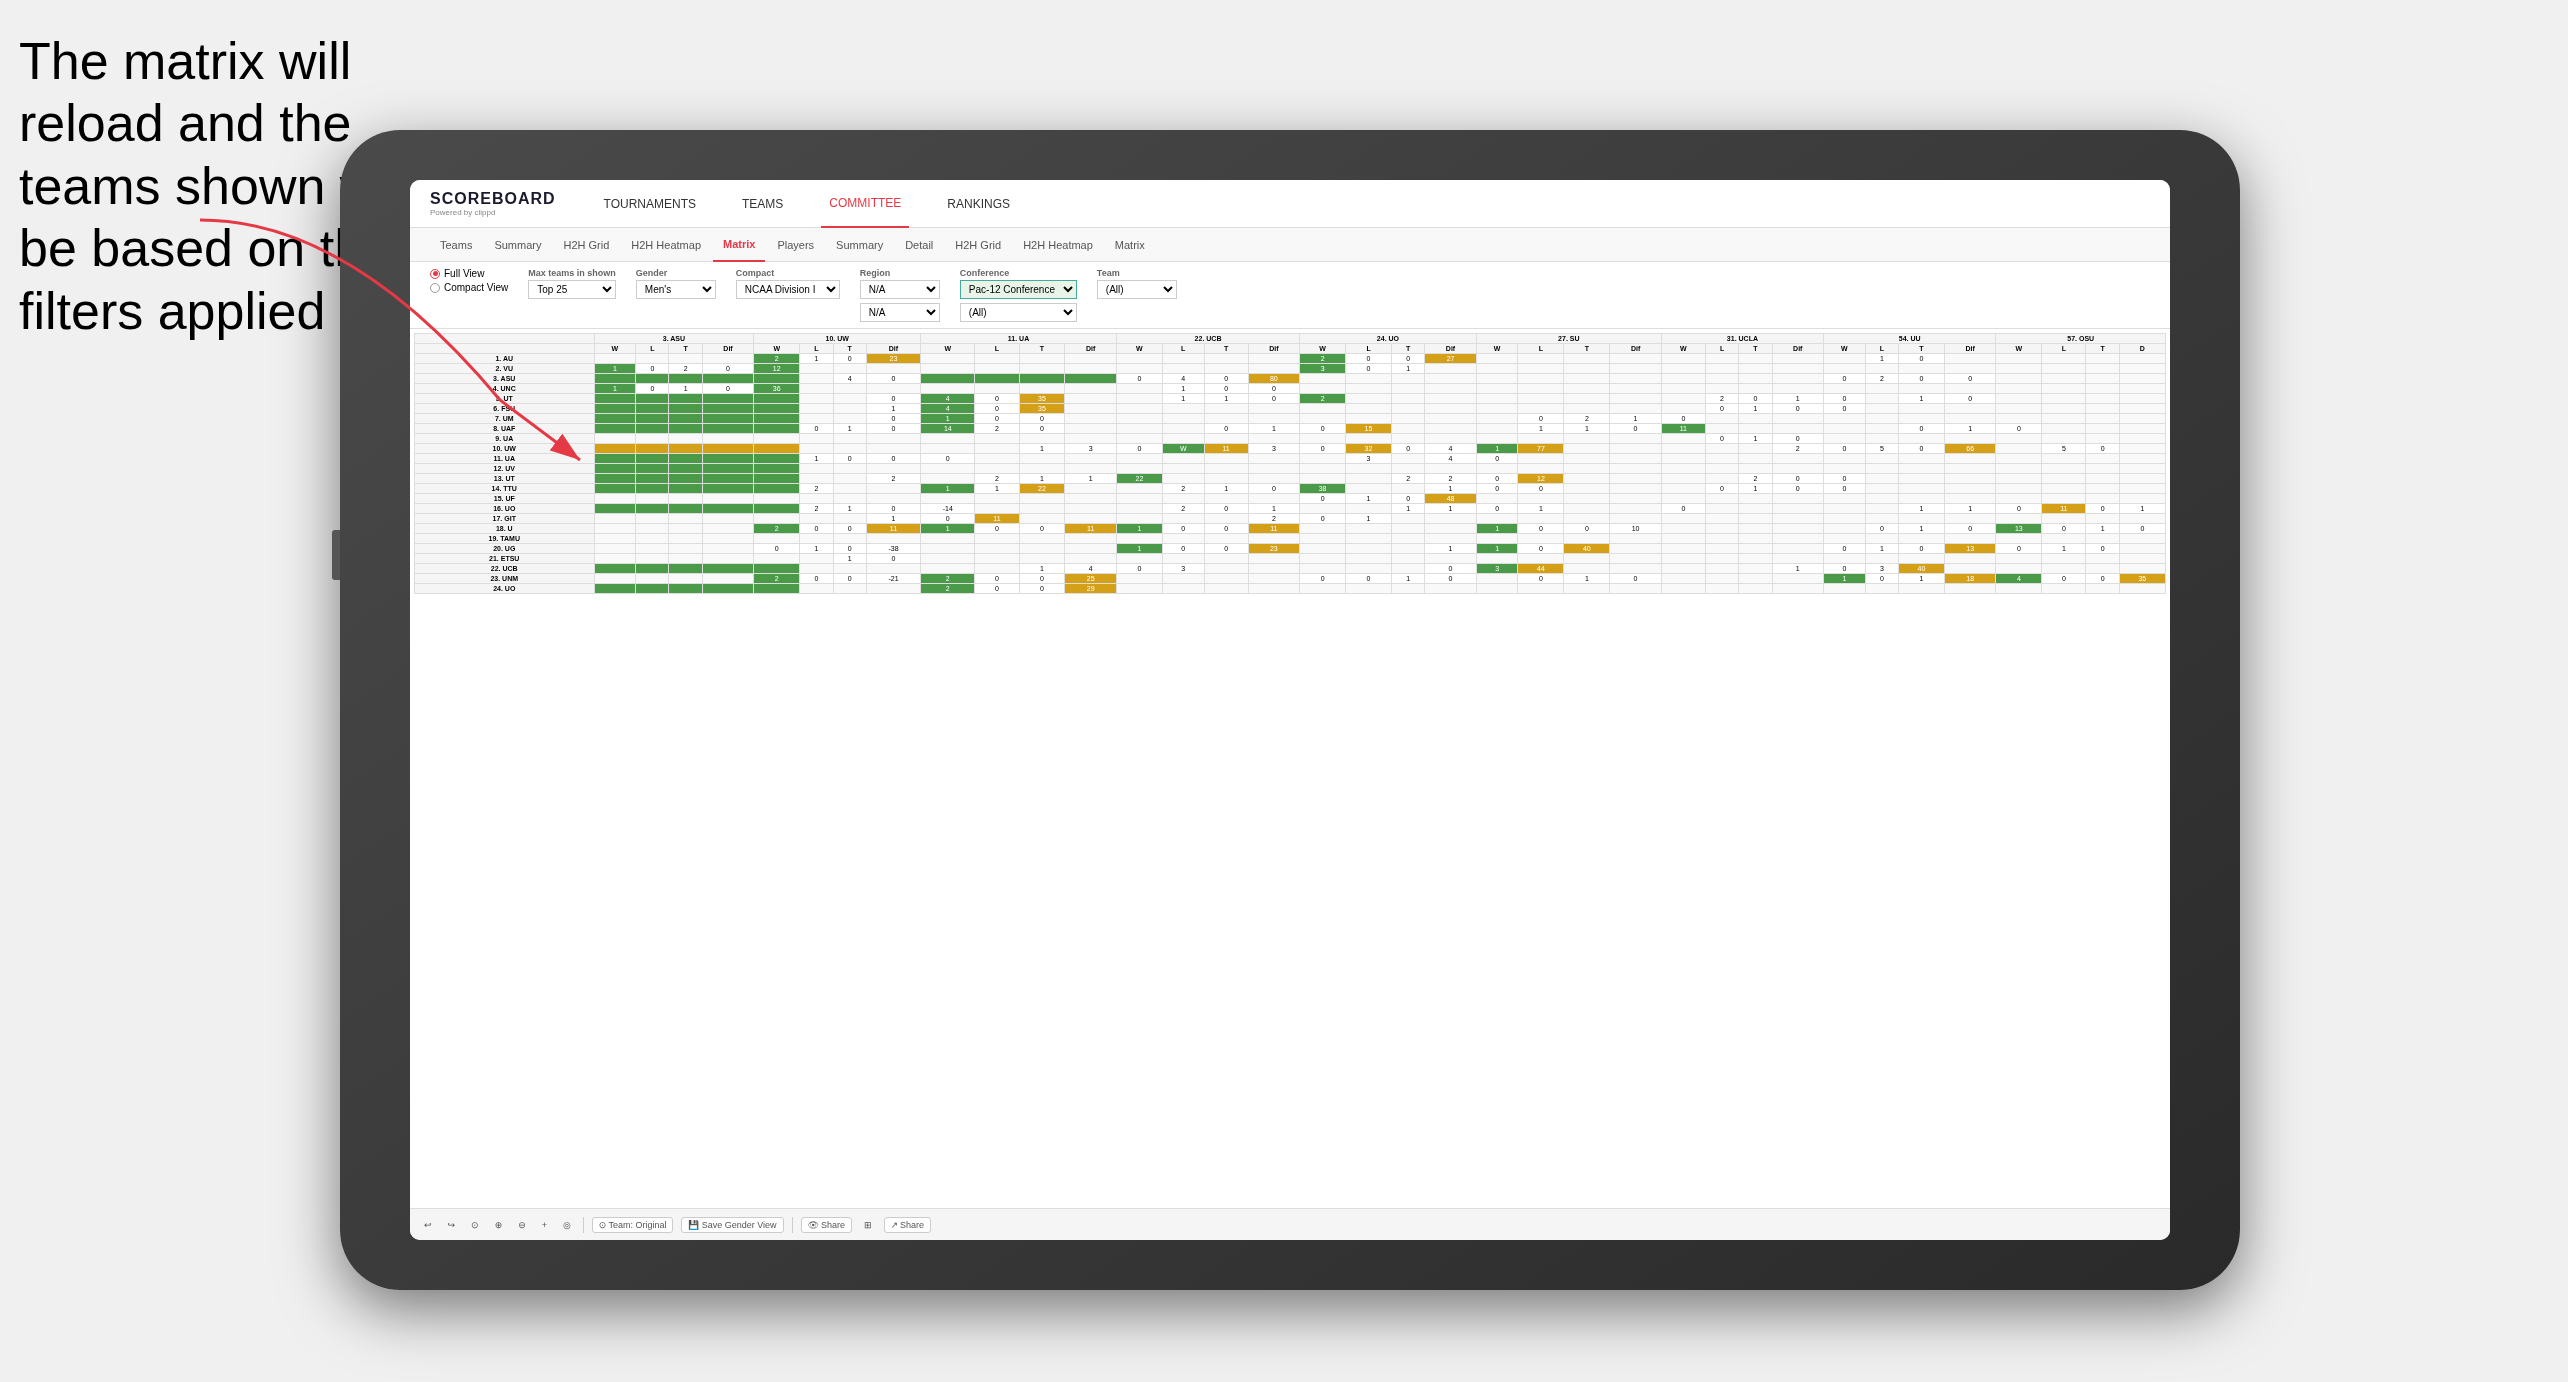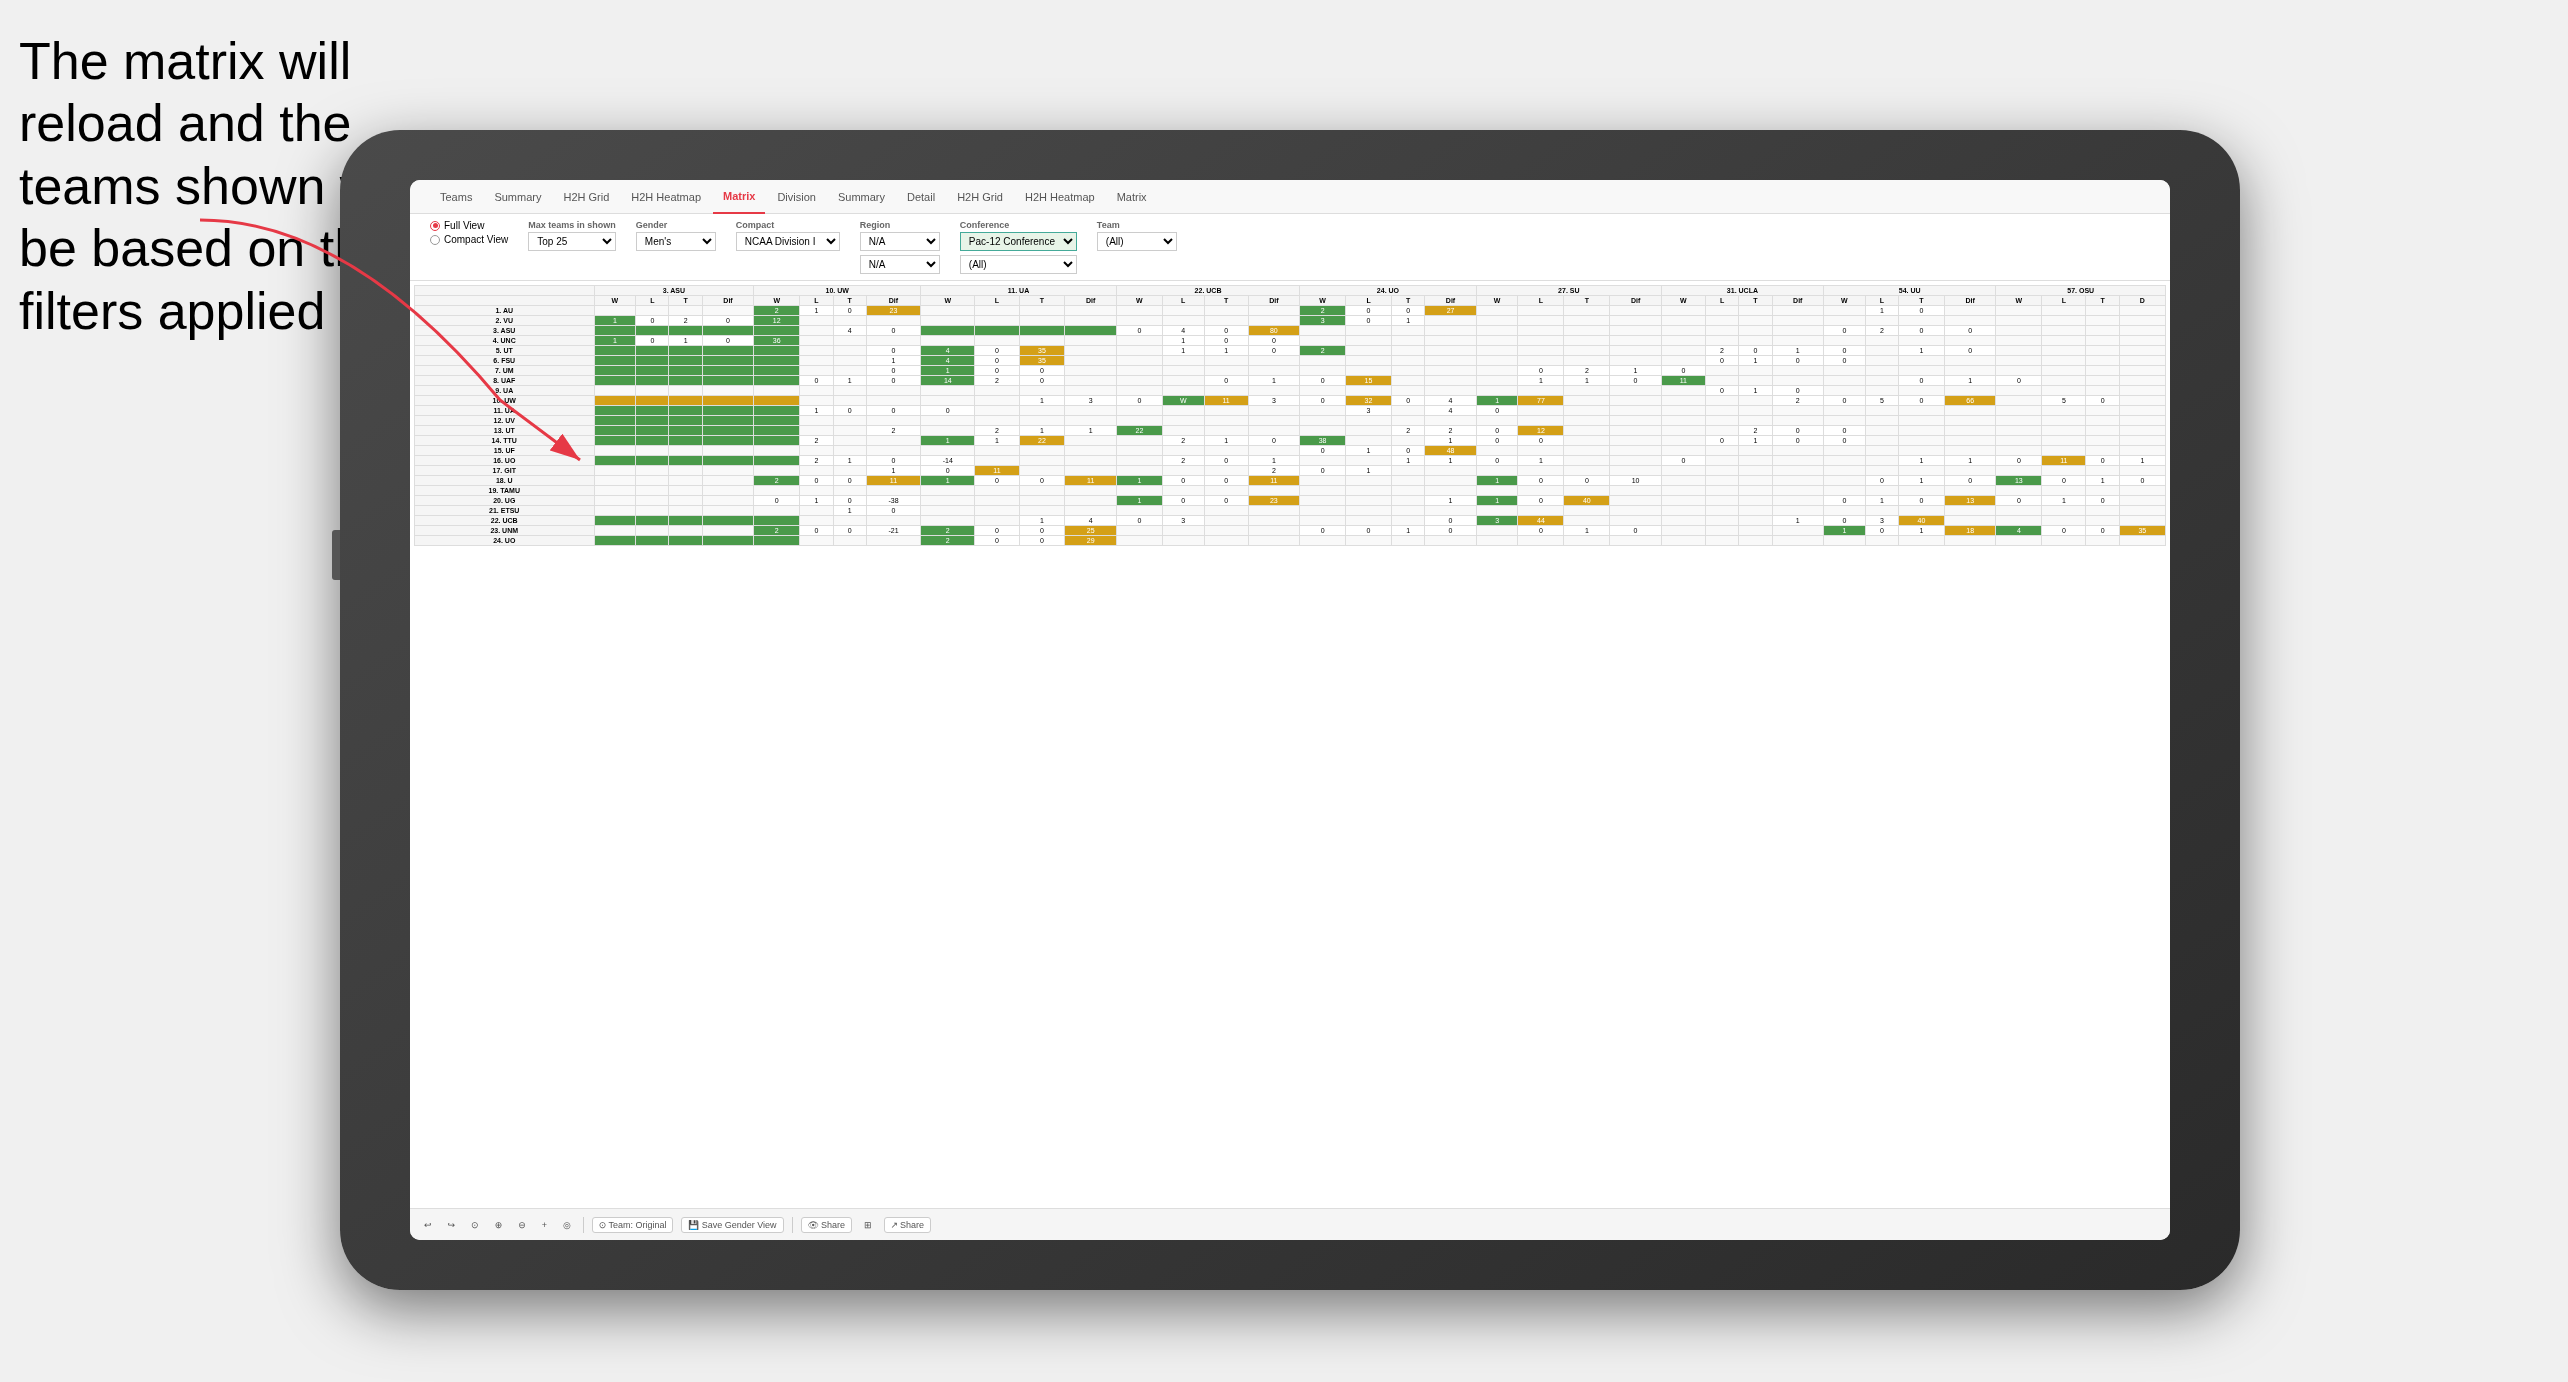--- a/index.html
+++ b/index.html
@@ -305,28 +305,38 @@
   </defs>
   <path d="M 50 20 Q 200 20 350 200 L 430 260" stroke="#e63946" stroke-width="3" fill="none" marker-end="url(#arrowhead)"></path>
 </svg>
 
 <div class="tablet-shell">
   <div class="tablet-side-btn"></div>
 
   <div class="tablet-screen">
     <div class="screen-layout">
 
+      <div class="app-header">
+        <div class="logo-area">
+          <span class="logo-title">SCOREBOARD</span>
+          <span class="logo-sub">Powered by clippd</span>
+        </div>
+        <div class="nav-item">TOURNAMENTS</div>
+        <div class="nav-item">TEAMS</div>
+        <div class="nav-item active">COMMITTEE</div>
+        <div class="nav-item">RANKINGS</div>
+      </div>
 
       <div class="sub-nav">
         <div class="sub-nav-item">Teams</div>
         <div class="sub-nav-item">Summary</div>
         <div class="sub-nav-item">H2H Grid</div>
         <div class="sub-nav-item">H2H Heatmap</div>
         <div class="sub-nav-item active">Matrix</div>
-        <div class="sub-nav-item">Division</div>
+        <div class="sub-nav-item">Players</div>
         <div class="sub-nav-item">Summary</div>
         <div class="sub-nav-item">Detail</div>
         <div class="sub-nav-item">H2H Grid</div>
         <div class="sub-nav-item">H2H Heatmap</div>
         <div class="sub-nav-item">Matrix</div>
       </div>
 
       <div class="filters-bar">
         <div class="radio-group">
           <div class="radio-item">

